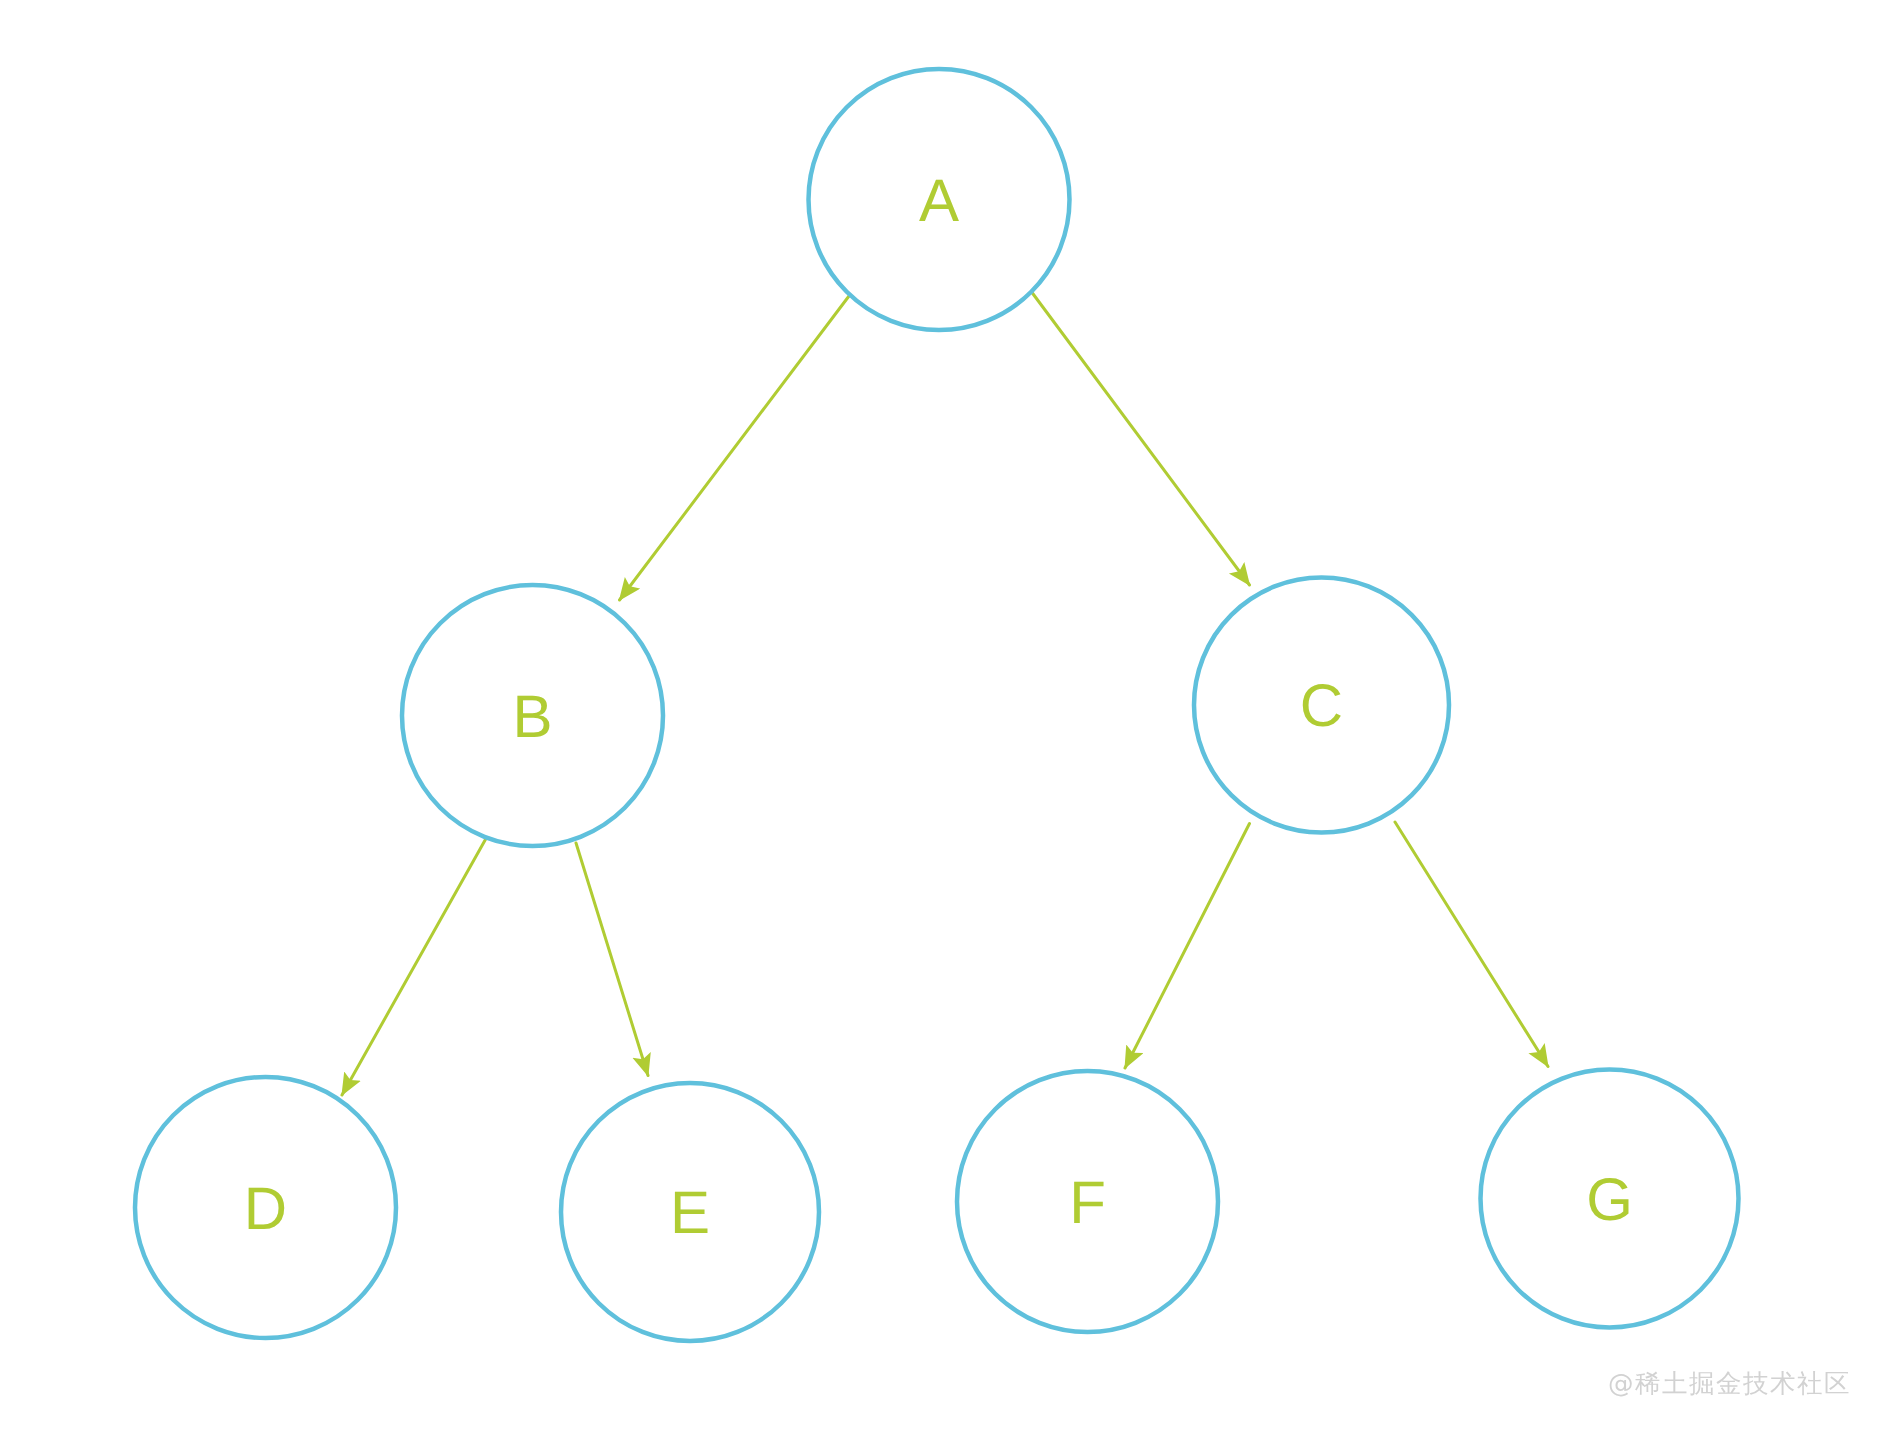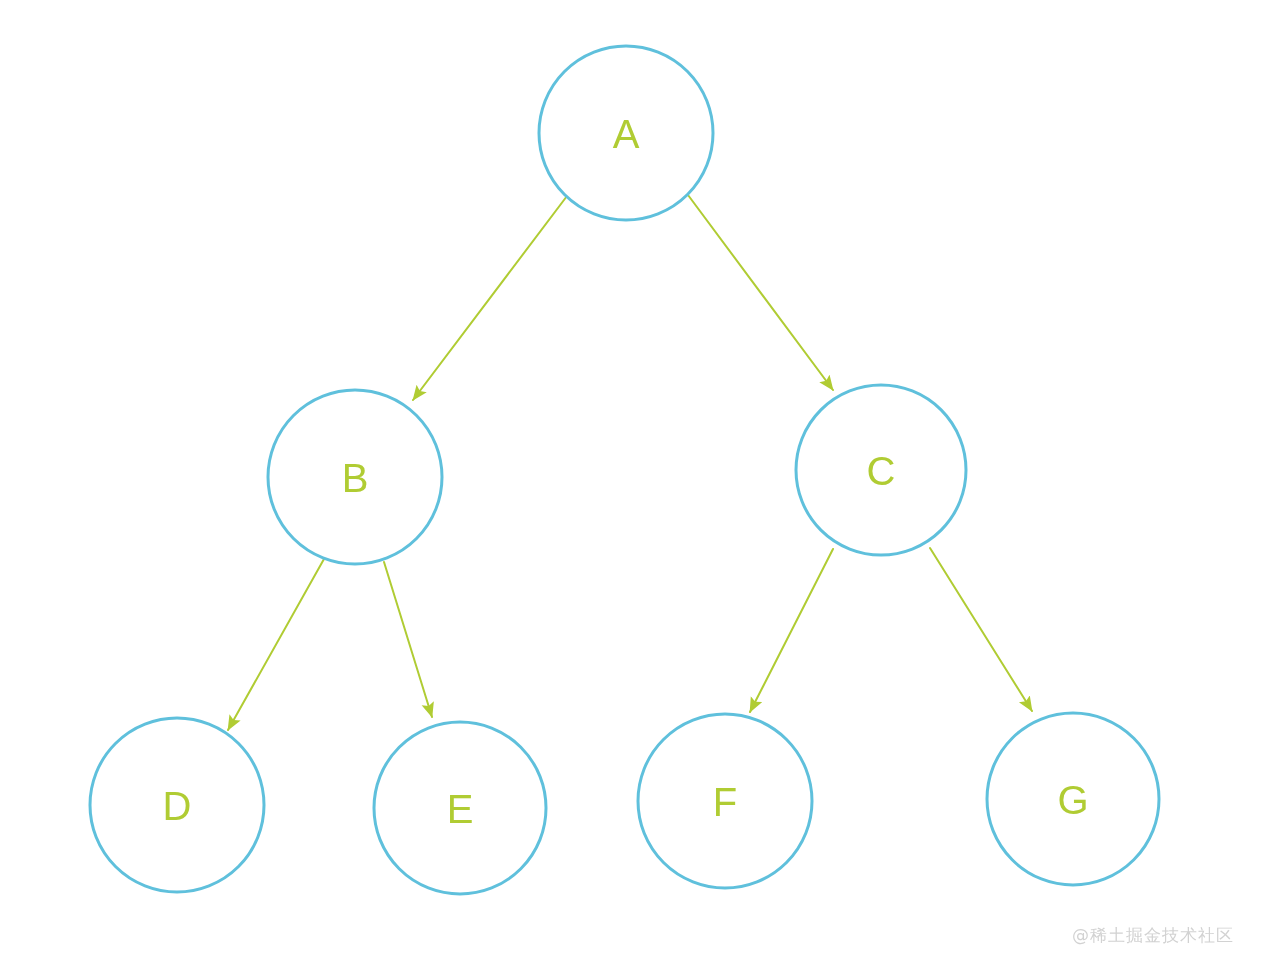--- a/index.html
+++ b/index.html
@@ -36,21 +36,21 @@
     text-anchor: middle;
     dominant-baseline: central;
     font-weight: 400;
   }
   .edge-line {
     stroke-linecap: round;
   }
   .watermark {
     position: absolute;
     right: 28px;
-    bottom: 23px;
+    bottom: 36px;
     color: #d2d2d2;
     font-family: "DejaVu Sans", "Liberation Sans", sans-serif;
     font-size: 17px;
     letter-spacing: 1px;
     white-space: nowrap;
     user-select: none;
   }
 </style>
 </head>
 <body>

